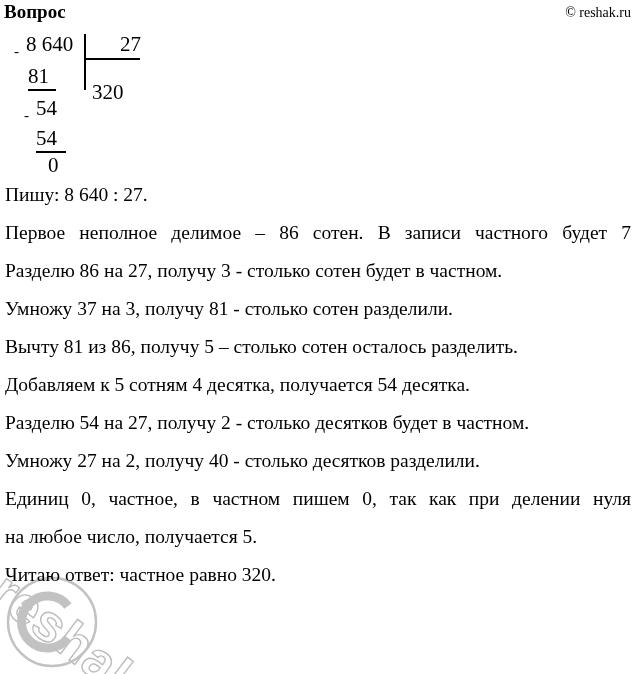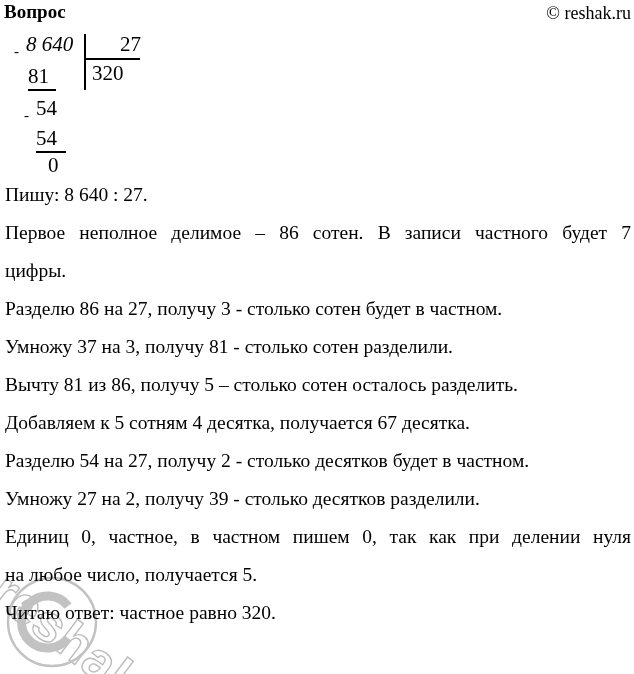--- a/index.html
+++ b/index.html
@@ -40,21 +40,21 @@
     font-size: 19px;
     font-weight: bold;
     line-height: 24px;
     letter-spacing: 0px;
     white-space: nowrap;
   }
   .copyright {
     position: absolute;
     right: 3px;
     top: 1px;
-    font-size: 18px;
+    font-size: 14px;
     font-weight: normal;
     line-height: 24px;
     white-space: nowrap;
   }
 
   
   .division {
     position: absolute;
     left: 0;
     top: 30px;
@@ -78,23 +78,23 @@
     background: #000;
     width: 2px;
   }
   .hline {
     position: absolute;
     background: #000;
     height: 2px;
   }
 
   
-  .dv-dividend { left: 26px;  top: 4px; font-style: italic; }
+  .dv-dividend { left: 26px;  top: 4px; }
   .dv-divisor  { left: 92px;  top: 4px; margin-left: 28px; }
-  .dv-quotient { left: 92px;  top: 33px; }
+  .dv-quotient { left: 92px;  top: 52px; }
   .dv-sub1     { left: 28px;  top: 36px; }
   .dv-sub2     { left: 36px;  top: 68px; }
   .dv-sub3     { left: 36px;  top: 98px; }
   .dv-remainder{ left: 48px;  top: 125px; }
 
   .tick-1 { left: 14px; top: 14px; }
   .tick-2 { left: 24px; top: 78px; }
 
   .vbar-main { left: 84px; top: 4px; height: 56px; }
   .hline-divisor { left: 84px; top: 28px; width: 56px; }
@@ -200,26 +200,25 @@
 
       <span class="div-cell dv-sub3">54</span>
       <span class="hline hline-54"></span>
 
       <span class="div-cell dv-remainder">0</span>
     </div>
 
     <div class="body-text">
       <p class="para">Пишу:  8 640 : 27.</p>
       <p class="para justified">Первое неполное делимое – 86 сотен. В записи частного будет 7</p>
-      <p class="para">цифры.</p>
       <p class="para">Разделю 86 на 27, получу 3 - столько сотен будет в частном.</p>
       <p class="para">Умножу 37 на 3, получу 81 - столько сотен разделили.</p>
       <p class="para">Вычту 81 из 86, получу 5 – столько сотен осталось разделить.</p>
-      <p class="para">Добавляем к 5 сотням 4 десятка, получается 67 десятка.</p>
+      <p class="para">Добавляем к 5 сотням 4 десятка, получается 54 десятка.</p>
       <p class="para">Разделю 54 на 27, получу 2 - столько десятков будет в частном.</p>
-      <p class="para">Умножу 27 на 2, получу 39 - столько десятков разделили.</p>
+      <p class="para">Умножу 27 на 2, получу 40 - столько десятков разделили.</p>
       <p class="para justified">Единиц 0, частное, в частном пишем 0, так как при делении нуля</p>
       <p class="para">на любое число, получается 5.</p>
       <p class="para">Читаю ответ: частное равно 320.</p>
     </div>
 
   </div>
 </div>
 
 </body></html>

